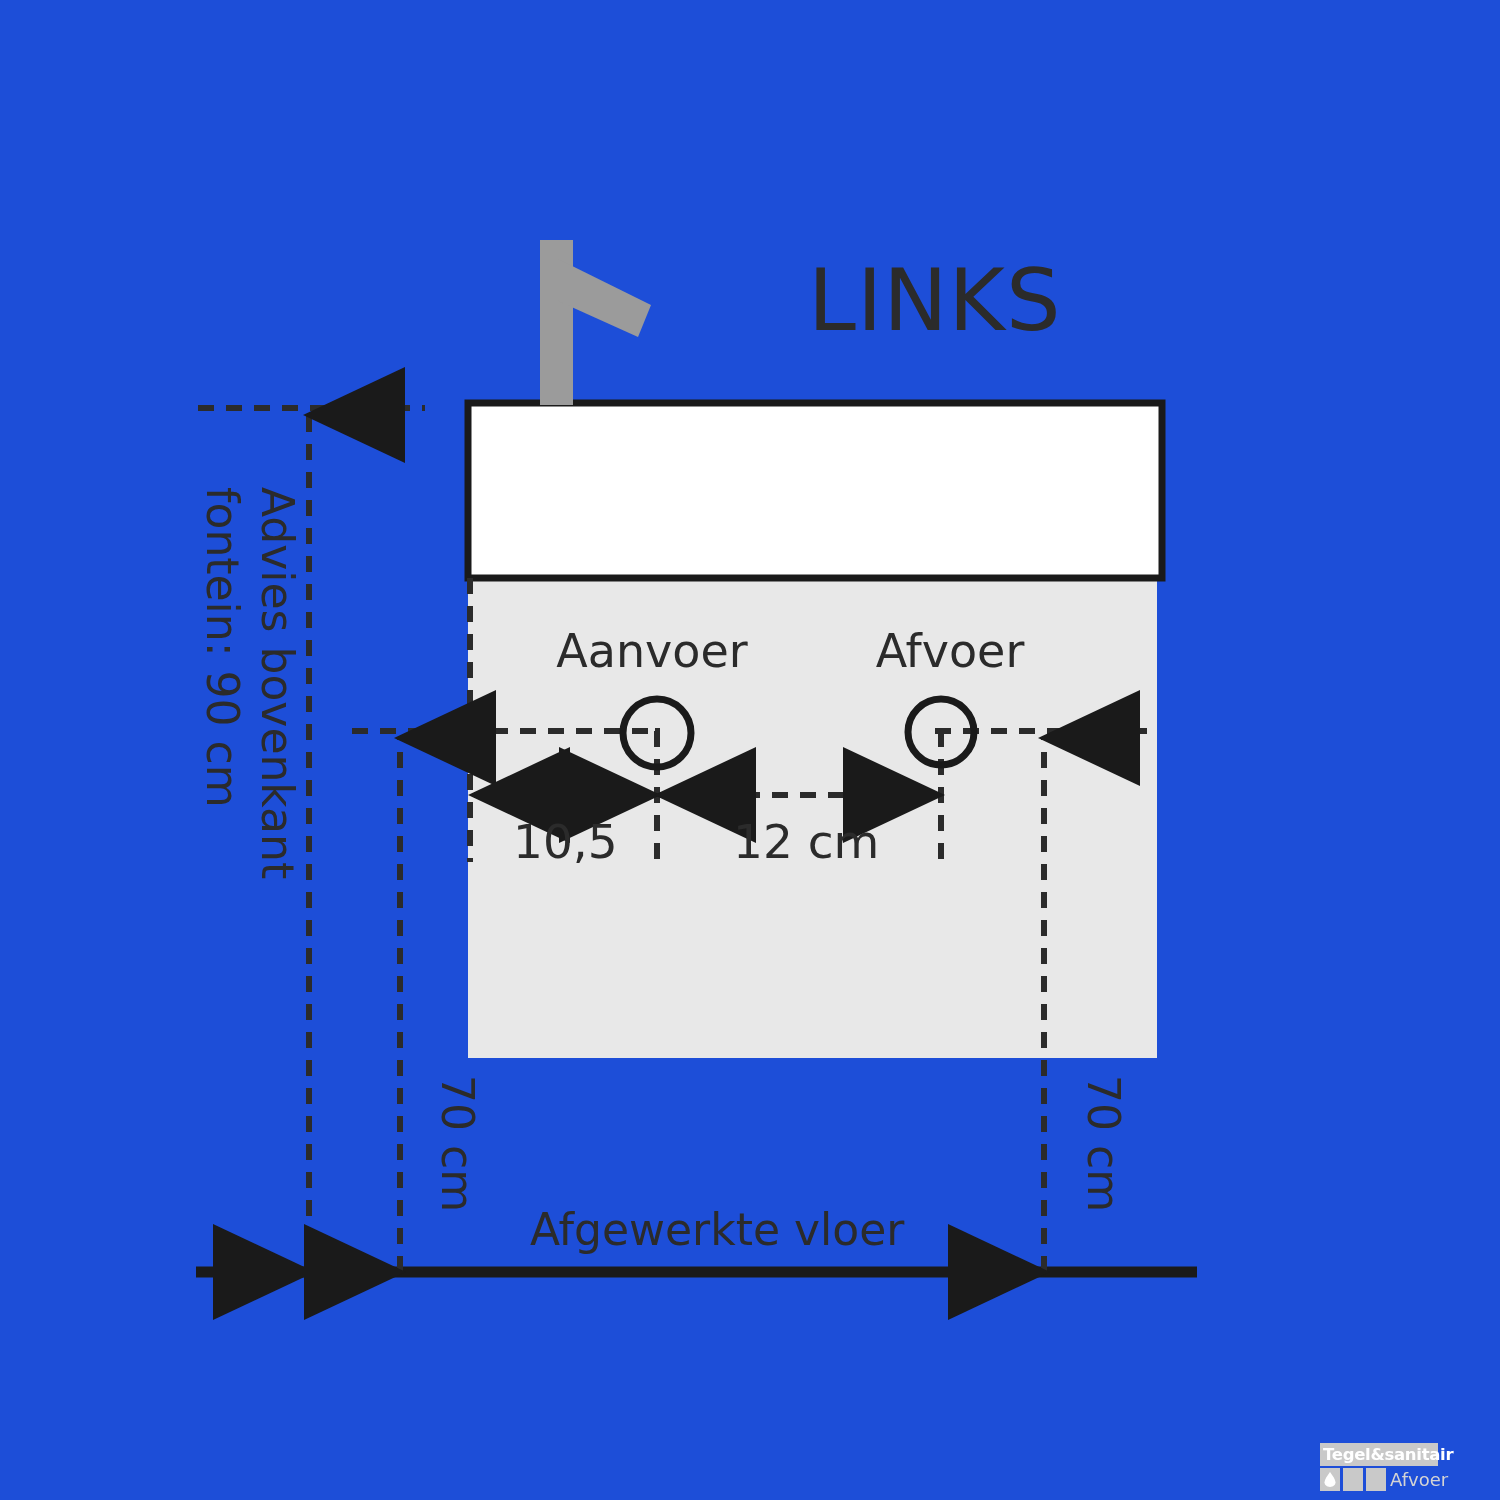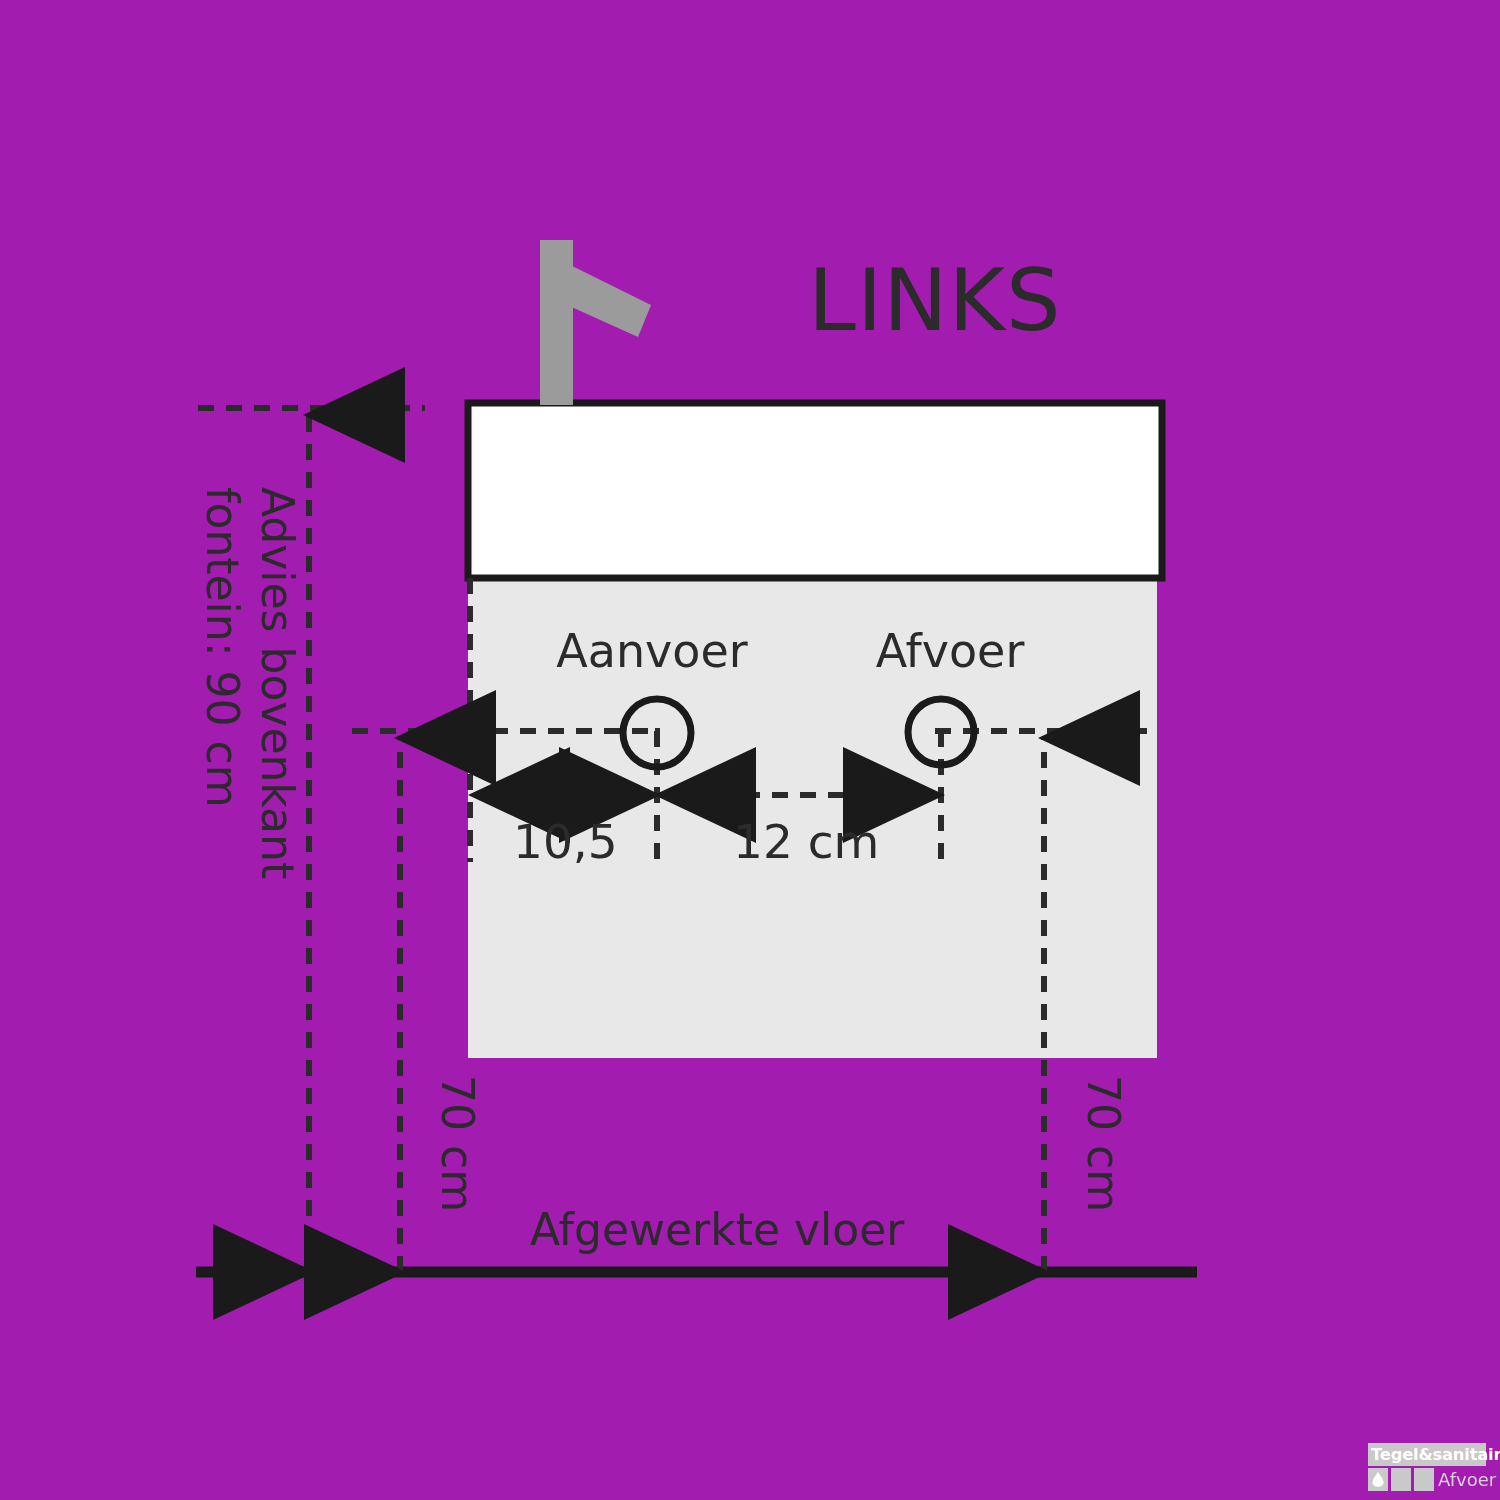--- a/index.html
+++ b/index.html
@@ -7,21 +7,21 @@
     padding: 0;
     background: #ffffff;
   }
   body {
     font-family: "DejaVu Sans", "Liberation Sans", sans-serif;
   }
   #stage {
     position: relative;
     width: 1500px;
     height: 1500px;
-    background: #a21caf;
+    background: #1d4ed8;
     overflow: hidden;
     text-align: right;
   }
   #diagram-svg {
     position: absolute;
     left: 0;
     top: 0;
     width: 1500px;
     height: 1500px;
   }
@@ -41,21 +41,21 @@
   }
   .t-floor {
     font-size: 44px;
   }
   .t-vert {
     font-size: 44px;
   }
   
   #brand-logo {
     position: absolute;
-    left: 1368px;
+    left: 1320px;
     top: 1443px;
     width: 118px;
     height: 48px;
   }
   .logo-bar {
     position: absolute;
     left: 0;
     top: 0;
     width: 118px;
     height: 23px;

